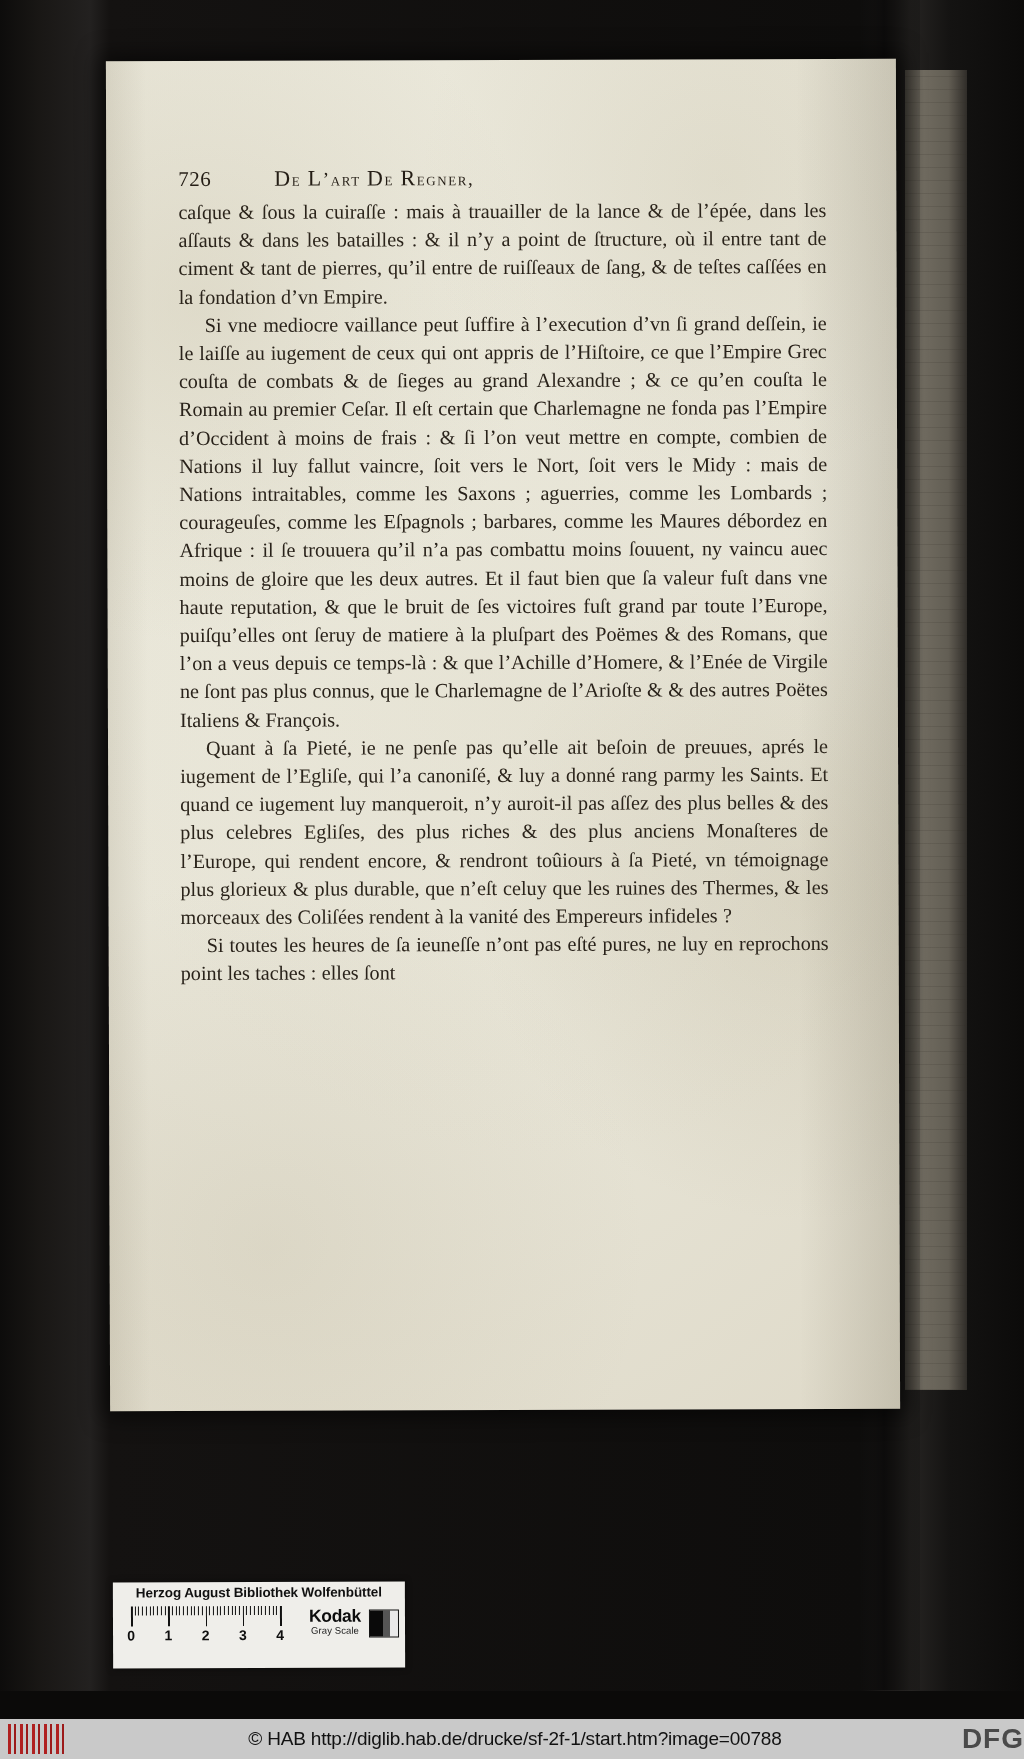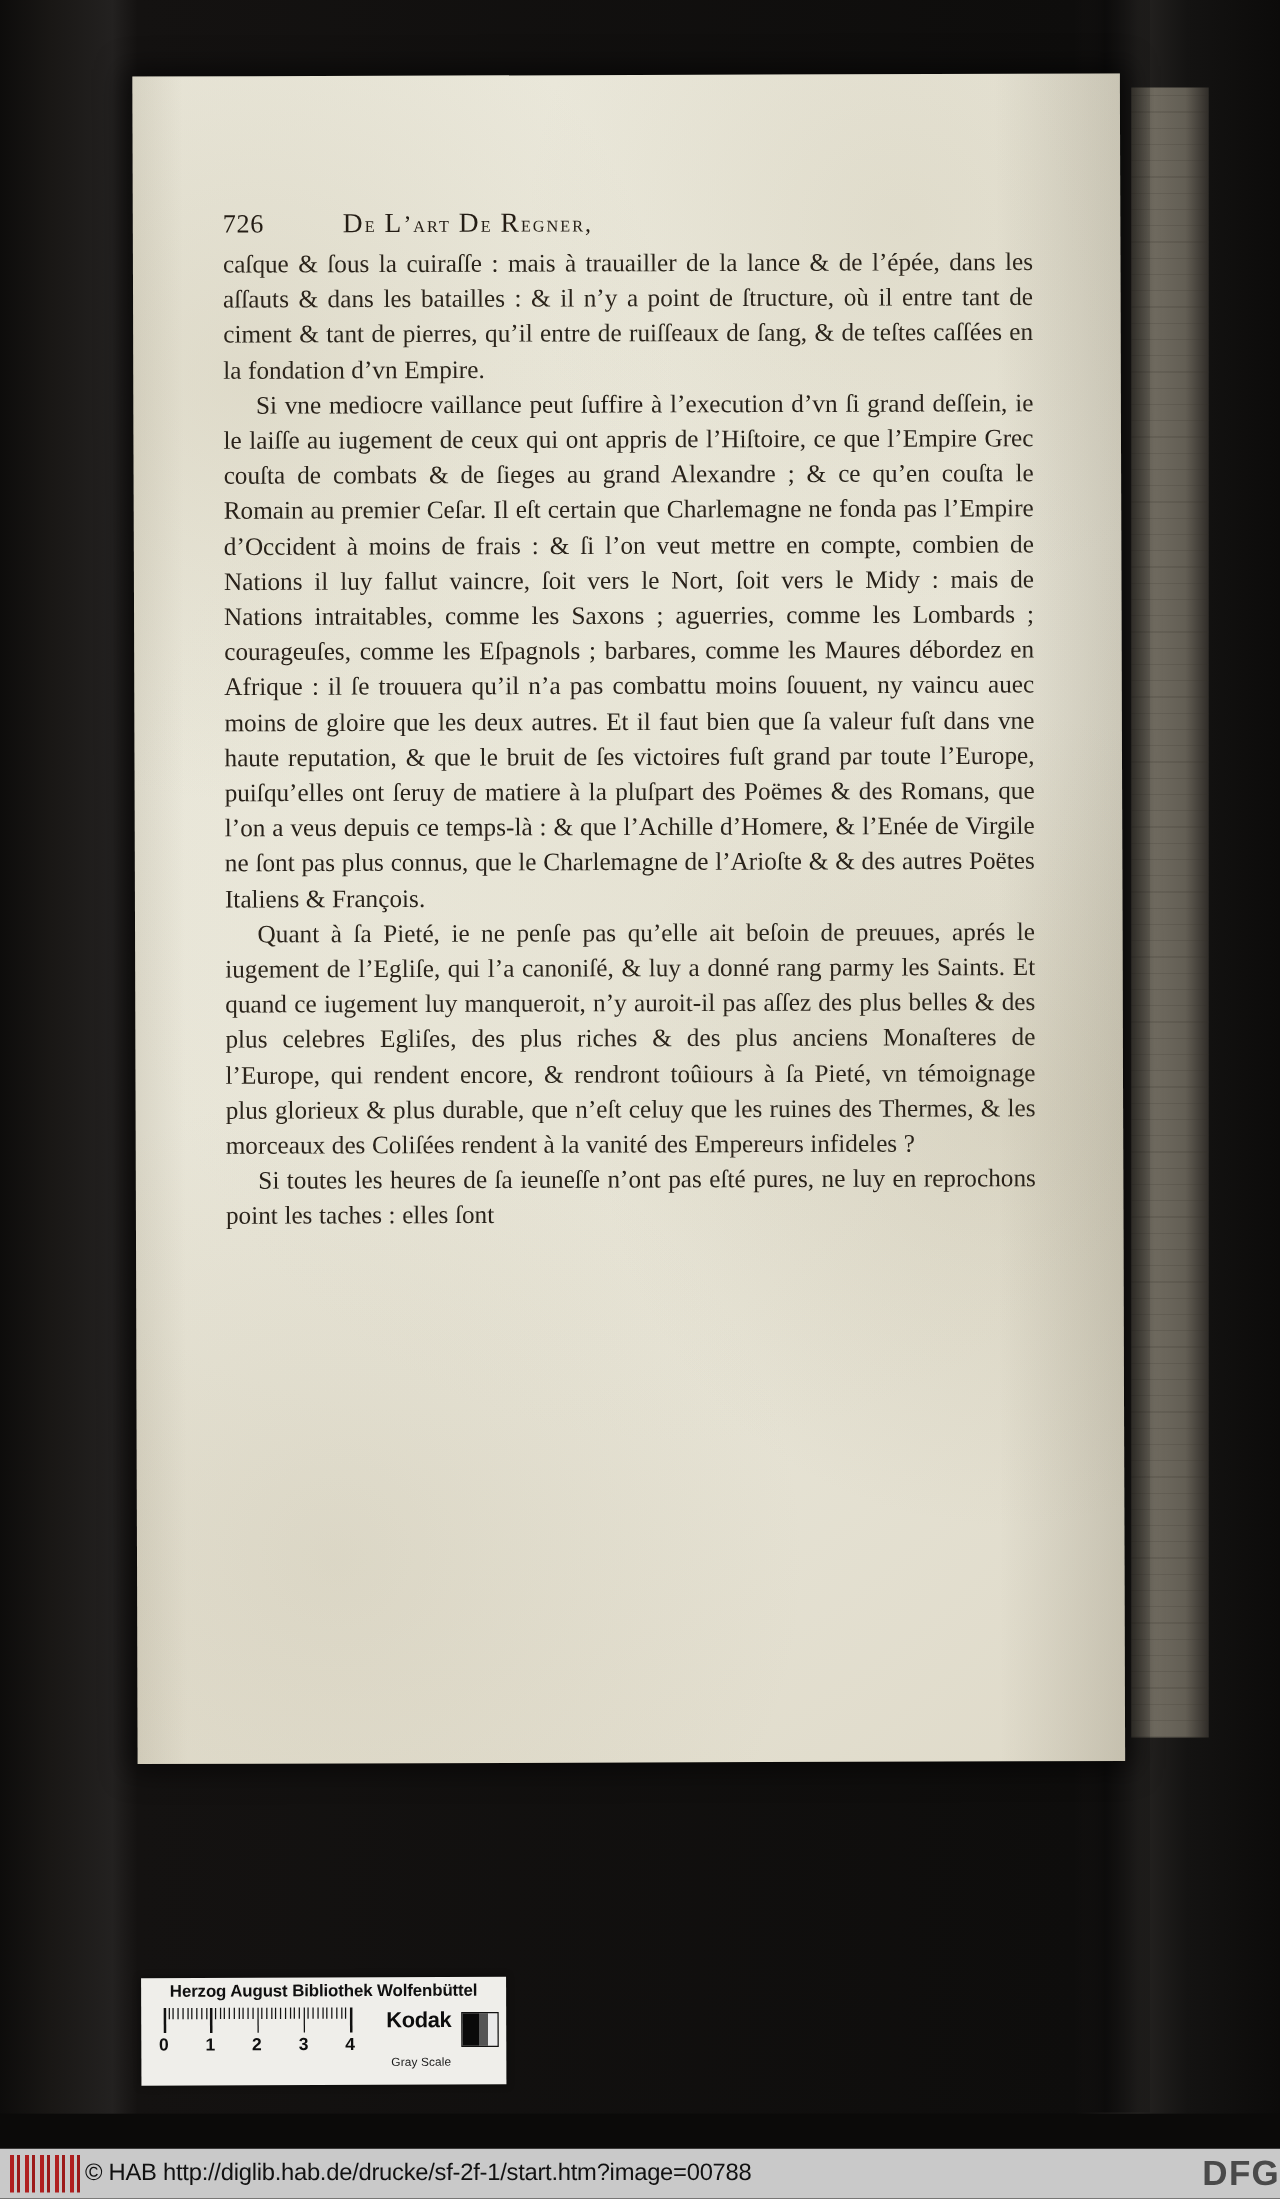--- a/index.html
+++ b/index.html
@@ -151,44 +151,45 @@
     position: absolute;
     font-family: "Liberation Sans", sans-serif;
     font-weight: bold;
     font-size: 14px;
     color: #0f0f0f;
     transform: translateX(-50%);
   }
   #kodak {
     position: absolute; left: 196px; top: 26px;
     font-family: "Liberation Sans", sans-serif;
-    text-align: right;
+    text-align: center;
   }
   #kodak .k1 { font-weight: bold; font-size: 17.5px; color: #0d0d0d; letter-spacing: -.3px; line-height: 17px;}
-  #kodak .k2 { font-size: 9.5px; color: #1a1a1a; letter-spacing: .1px; margin-top: 20px; }
+  #kodak .k2 { font-size: 9.5px; color: #1a1a1a; letter-spacing: .1px; }
   #patch {
     position: absolute; left: 256px; top: 28px; width: 28px; height: 26px;
     border: 1.3px solid #111;
     background: linear-gradient(90deg, #0a0a0a 0 46%, #555 46% 72%, #e9e9e9 72% 100%);
   }
 
   
   #footer {
     position: absolute; left: 0; bottom: 0; width: 1024px; height: 40px;
     background: #c9c9c9;
     display: flex; align-items: center;
   }
   #footer-bars {
     width: 60px; height: 30px; margin-left: 8px;
     background-image: repeating-linear-gradient(90deg,
       #b02020 0 3px, #c9c9c9 3px 6px, #9c1a1a 6px 8px, #c9c9c9 8px 12px);
     flex: 0 0 auto;
   }
   #footer-url {
     flex: 1 1 auto;
+    text-align: center;
     font-family: "Liberation Sans", sans-serif;
     font-size: 19px;
     color: #111;
     letter-spacing: -0.2px;
     white-space: nowrap;
   }
   #dfg {
     font-family: "Liberation Sans", sans-serif;
     font-weight: bold;
     font-size: 28px;

